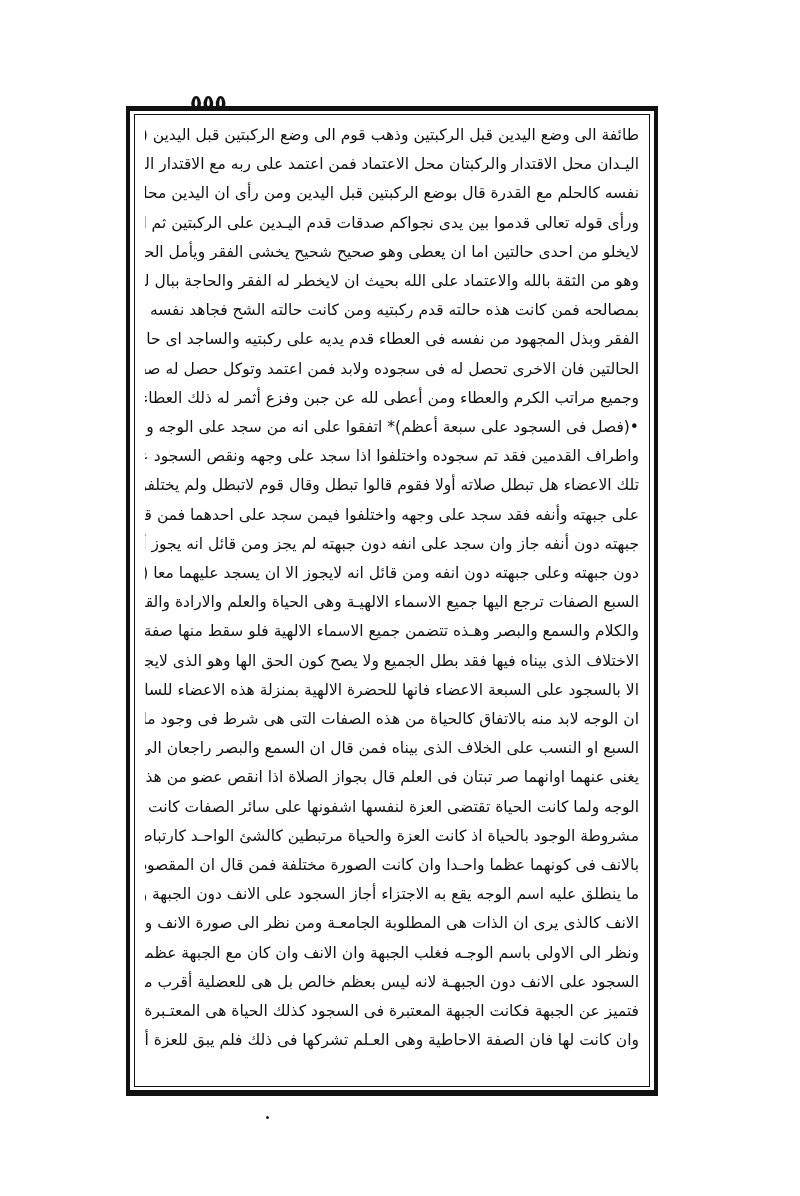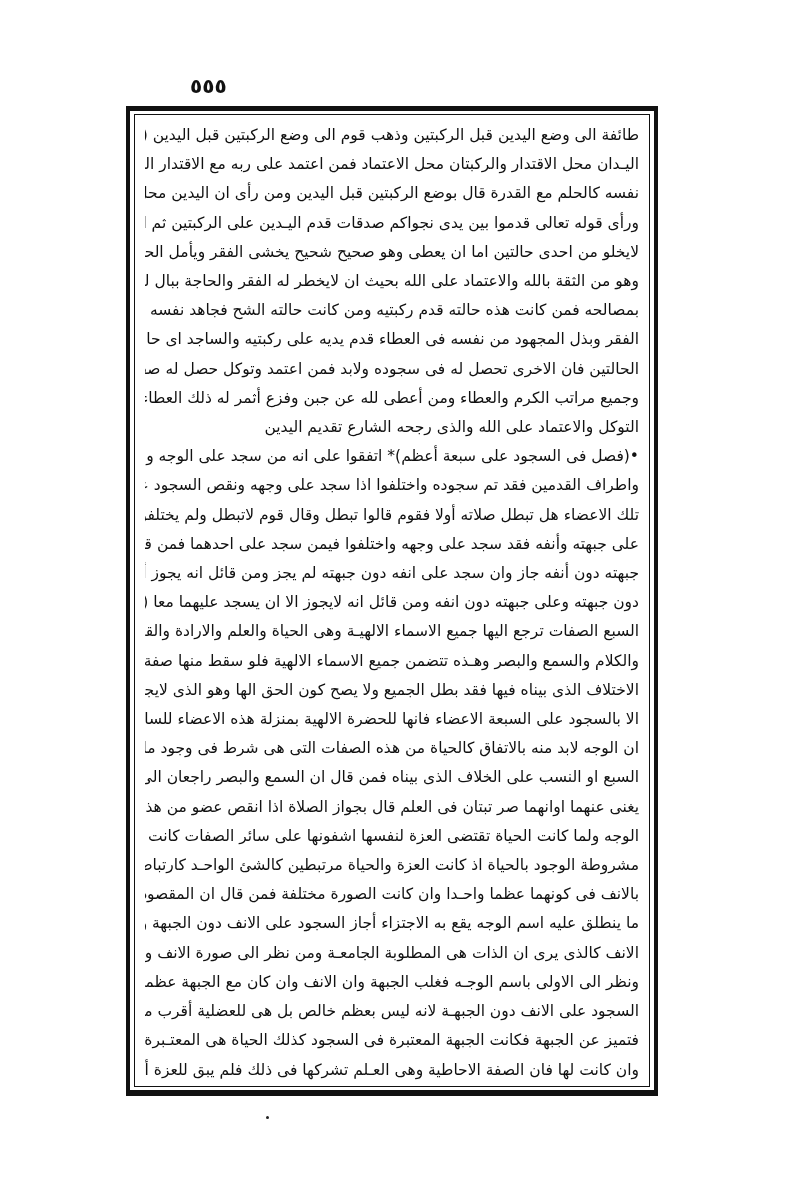--- a/index.html
+++ b/index.html
@@ -1,18 +1,18 @@
 <!DOCTYPE html>
 <html><head>
 <meta charset="utf-8">
 <style>
   html, body { margin: 0; padding: 0; background: #ffffff; }
   body { width: 800px; height: 1196px; position: relative; overflow: hidden;
          font-family: "DejaVu Sans", sans-serif; color: #111; }
-  .page-number { position: absolute; left: 190px; top: 74px; font-size: 20px;
+  .page-number { position: absolute; left: 190px; top: 90px; font-size: 20px;
                  font-weight: bold; letter-spacing: 1px; direction: rtl; }
   .frame { position: absolute; left: 126px; top: 106px; width: 532px; height: 990px;
            border-top: 5px solid #111; border-bottom: 6px solid #111;
            border-left: 4px solid #111; border-right: 4px solid #111;
            box-sizing: border-box; }
   .frame-inner { position: absolute; left: 4px; right: 4px; top: 3px; bottom: 3px;
                  border-left: 1.5px solid #111; border-right: 1.5px solid #111;
                  border-top: 1px solid #111; border-bottom: 1px solid #111; }
   .text-block { position: absolute; left: 10px; right: 10px; top: 6px;
                 direction: rtl; text-align: justify; }
@@ -34,21 +34,20 @@
         <span class="line" style="height: 29.2121px; line-height: 29.2121px;">طائفة الى وضع اليدين قبل الركبتين وذهب قوم الى وضع الركبتين قبل اليدين (الاعتبار)</span>
         <span class="line" style="height: 29.2121px; line-height: 29.2121px;">اليـدان محل الاقتدار والركبتان محل الاعتماد فمن اعتمد على ربه مع الاقتدار الذى يجده من</span>
         <span class="line" style="height: 29.2121px; line-height: 29.2121px;">نفسه كالحلم مع القدرة قال بوضع الركبتين قبل اليدين ومن رأى ان اليدين محل العطاء والكرم</span>
         <span class="line" style="height: 29.2121px; line-height: 29.2121px;">ورأى قوله تعالى قدموا بين يدى نجواكم صدقات قدم اليـدين على الركبتين ثم ان المعطى</span>
         <span class="line" style="height: 29.2121px; line-height: 29.2121px;">لايخلو من احدى حالتين اما ان يعطى وهو صحيح شحيح يخشى الفقر ويأمل الحياة واما ان يعطى</span>
         <span class="line" style="height: 29.2121px; line-height: 29.2121px;">وهو من الثقة بالله والاعتماد على الله بحيث ان لايخطر له الفقر والحاجة ببال لعلمه بان الله أعلم</span>
         <span class="line" style="height: 29.2121px; line-height: 29.2121px;">بمصالحه فمن كانت هذه حالته قدم ركبتيه ومن كانت حالته الشح فجاهد نفسه وهو يخشى</span>
         <span class="line" style="height: 29.2121px; line-height: 29.2121px;">الفقر وبذل المجهود من نفسه فى العطاء قدم يديه على ركبتيه والساجد اى حال قدم من هاتين</span>
         <span class="line" style="height: 29.2121px; line-height: 29.2121px;">الحالتين فان الاخرى تحصل له فى سجوده ولابد فمن اعتمد وتوكل حصل له صفة الجود والايثار</span>
         <span class="line" style="height: 29.2121px; line-height: 29.2121px;">وجميع مراتب الكرم والعطاء ومن أعطى لله عن جبن وفزع أثمر له ذلك العطاء بهذه الحالة</span>
-        <span class="line short" style="height: 29.2121px; line-height: 29.2121px;">التوكل والاعتماد على الله والذى رجحه الشارع تقديم اليدين</span>
         <span class="line" style="height: 29.2121px; line-height: 29.2121px;">•(فصل فى السجود على سبعة أعظم)* اتفقوا على انه من سجد على الوجه واليدين والركبتين</span>
         <span class="line" style="height: 29.2121px; line-height: 29.2121px;">واطراف القدمين فقد تم سجوده واختلفوا اذا سجد على وجهه ونقص السجود على عضو من</span>
         <span class="line" style="height: 29.2121px; line-height: 29.2121px;">تلك الاعضاء هل تبطل صلاته أولا فقوم قالوا تبطل وقال قوم لاتبطل ولم يختلفوا ان من سجد</span>
         <span class="line" style="height: 29.2121px; line-height: 29.2121px;">على جبهته وأنفه فقد سجد على وجهه واختلفوا فيمن سجد على احدهما فمن قائل ان سجد على</span>
         <span class="line" style="height: 29.2121px; line-height: 29.2121px;">جبهته دون أنفه جاز وان سجد على انفه دون جبهته لم يجز ومن قائل انه يجوز أن يسجد على انفه</span>
         <span class="line" style="height: 29.2121px; line-height: 29.2121px;">دون جبهته وعلى جبهته دون انفه ومن قائل انه لايجوز الا ان يسجد عليهما معا (الاعتبار)</span>
         <span class="line" style="height: 29.2121px; line-height: 29.2121px;">السبع الصفات ترجع اليها جميع الاسماء الالهيـة وهى الحياة والعلم والارادة والقـدرة</span>
         <span class="line" style="height: 29.2121px; line-height: 29.2121px;">والكلام والسمع والبصر وهـذه تتضمن جميع الاسماء الالهية فلو سقط منها صفة أو نسبة على</span>
         <span class="line" style="height: 29.2121px; line-height: 29.2121px;">الاختلاف الذى بيناه فيها فقد بطل الجميع ولا يصح كون الحق الها وهو الذى لايجزالصـلاة</span>
         <span class="line" style="height: 29.2121px; line-height: 29.2121px;">الا بالسجود على السبعة الاعضاء فانها للحضرة الالهية بمنزلة هذه الاعضاء للساجد والذى يقول</span>

